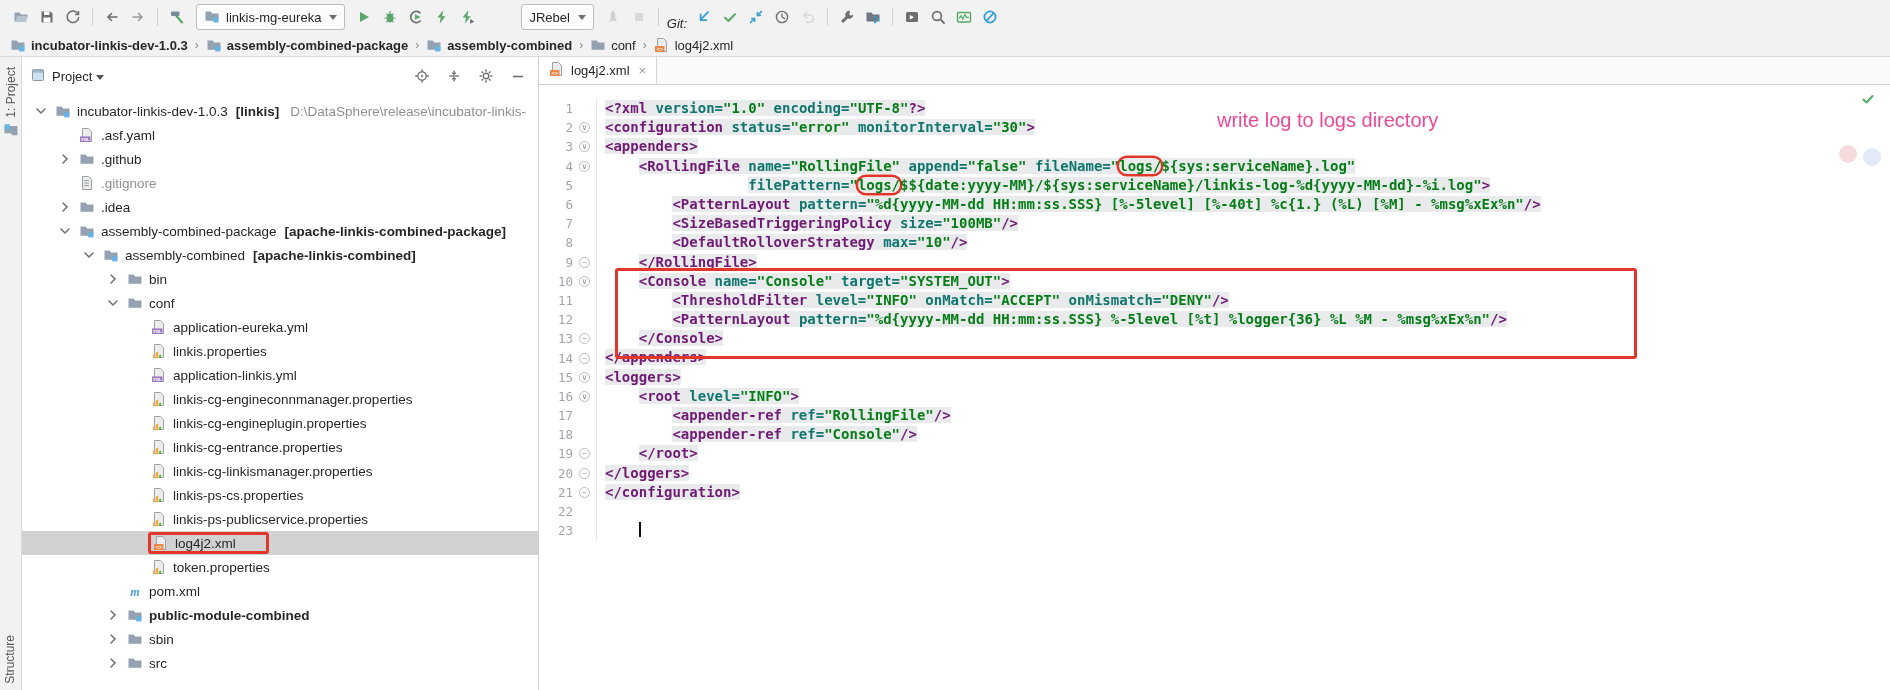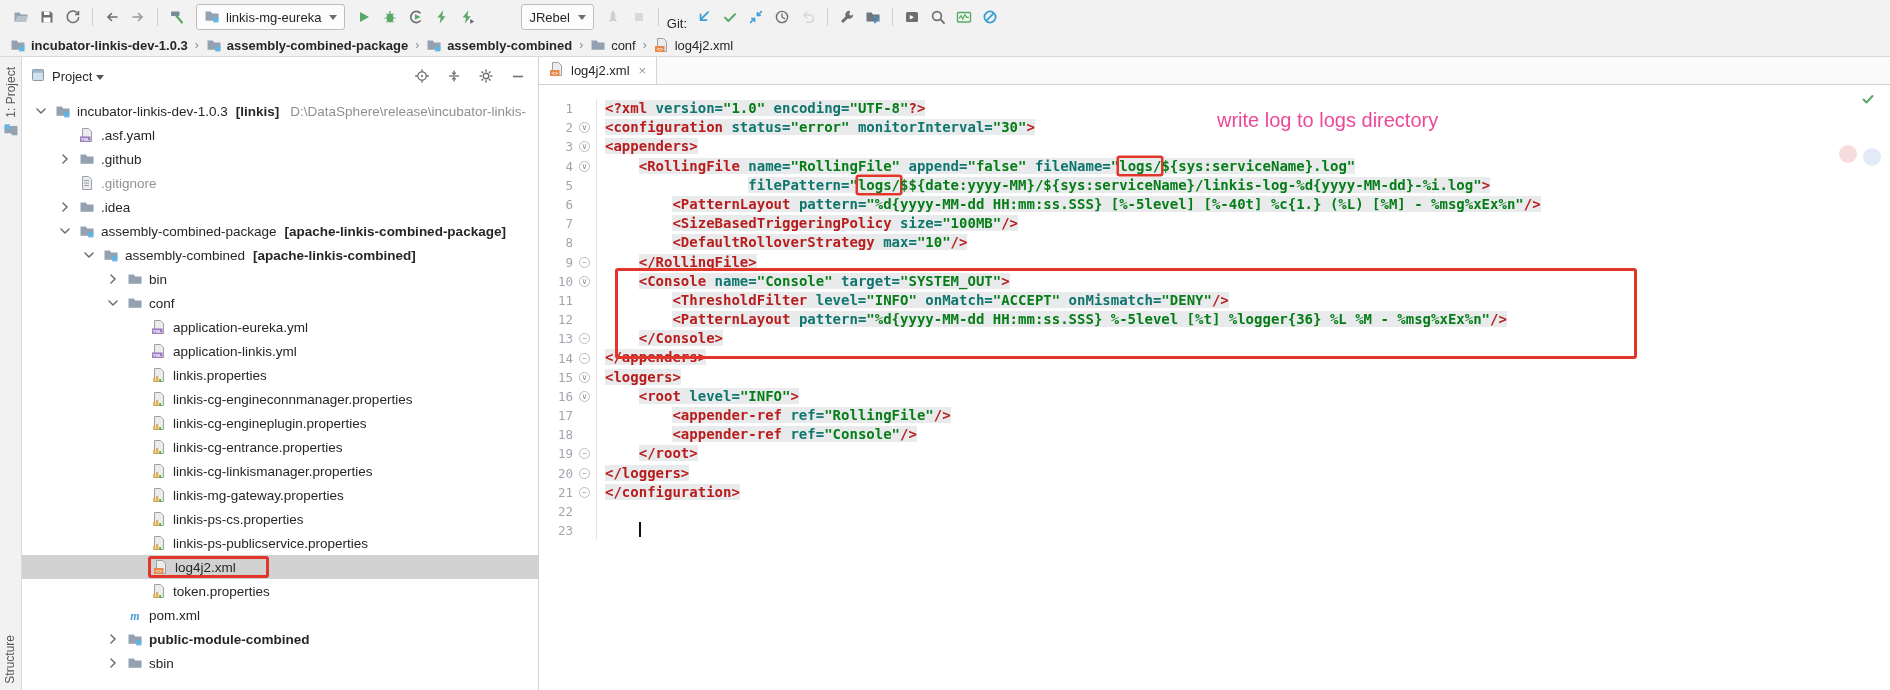--- a/index.html
+++ b/index.html
@@ -6,21 +6,21 @@
   .app{position:relative;width:1890px;height:690px;background:#fff;font-family:"Liberation Sans",sans-serif;overflow:hidden;}
 
   
   .toolbar{position:absolute;top:0;left:0;right:0;height:34px;background:#f2f2f2;display:flex;align-items:center;padding-left:8px;box-sizing:border-box;}
   .tbtn{width:26px;height:26px;display:inline-flex;align-items:center;justify-content:center;border-radius:3px;flex:none;}
   .tbtn svg{display:block;}
   .tb-div{width:1px;height:18px;background:#d0d0d0;margin:0 6px;flex:none;}
   .sp6{width:6px;flex:none}.sp40{width:40px;flex:none}
   .combo{display:inline-flex;align-items:center;gap:6px;height:24px;padding:0 7px;background:#fcfcfc;border:1px solid #bdbdbd;border-radius:3px;font-size:13px;color:#262626;flex:none;}
   .combo .chev{width:0;height:0;border-left:4px solid transparent;border-right:4px solid transparent;border-top:5px solid #6e6e6e;margin-left:2px;}
-  .gitlabel{font-size:13px;color:#262626;margin:12px 4px 0 2px;flex:none;}
+  .gitlabel{font-size:13px;color:#262626;margin:12px 4px 0 2px;flex:none;font-style:italic;}
   .dis{opacity:.45;}
 
   
   .crumbbar{position:absolute;top:34px;left:0;right:0;height:23px;background:#f2f2f2;border-bottom:1px solid #d9d9d9;display:flex;align-items:center;padding-left:10px;font-size:13px;color:#262626;box-sizing:border-box;}
   .crumb{display:inline-flex;align-items:center;gap:5px;}
   .crumb.b{font-weight:bold;}
   .csep{color:#8c8c8c;margin:0 7px;font-size:12px;}
   .crumb svg{display:block;}
 
   
@@ -54,24 +54,24 @@
   .tabbar{height:28px;background:#fafafa;border-bottom:1px solid #d1d1d1;display:flex;box-sizing:border-box;}
   .tab{display:inline-flex;align-items:center;gap:6px;padding:0 10px;background:#fff;border-right:1px solid #d6d6d6;font-size:13px;color:#262626;}
   .closex{color:#9a9a9a;font-size:13px;margin-left:3px;cursor:default;}
   .ebody{position:absolute;top:28px;left:0;right:0;bottom:0;background:#fff;overflow:hidden;padding-top:14px;}
   .cline{display:flex;height:19.2px;align-items:center;}
   .lnum{width:34px;text-align:right;color:#a0a6ac;font:12.5px "DejaVu Sans Mono",monospace;flex:none;}
   .lfold{width:24px;height:100%;display:flex;align-items:center;justify-content:center;border-right:1px solid #e4e4e4;flex:none;box-sizing:border-box;}
   .fold{width:11px;height:11px;border:1px solid #bcbcbc;border-radius:50%;color:#8a8a8a;font-size:8px;line-height:9px;text-align:center;background:#fff;box-sizing:border-box;}
   .lcode{font:bold 14px/19.2px "DejaVu Sans Mono",monospace;white-space:pre;padding-left:8px;color:#1a1a1a;}
   .hl{background:#e8eaec;}
-  .tk-t{color:#b91c1c;}
+  .tk-t{color:#701a75;}
   .tk-a{color:#0f766e;font-weight:600;}
   .tk-v{color:#067d17;}
-  .rb{box-shadow:0 0 0 2.5px #e3362b;border-radius:1px;}
+  .rb{box-shadow:0 0 0 2.5px #e3362b;border-radius:8px;}
   .caret{display:inline-block;width:2px;height:15px;background:#111;vertical-align:-2px;}
 
   
   .console-box{position:absolute;left:76px;top:183px;width:1016px;height:85px;border:3px solid #e3362b;border-radius:3px;pointer-events:none;}
   .anno{position:absolute;left:678px;top:24px;font-size:20px;color:#ec4899;white-space:nowrap;}
   .okcheck{position:absolute;right:14px;top:6px;}
   .fcirc{position:absolute;width:18px;height:18px;border-radius:50%;opacity:.35;}
   .fcirc.p{left:1300px;top:60px;background:#e79aa0;}
   .fcirc.b{left:1324px;top:63px;background:#a9c3e4;}
 </style>
@@ -556,47 +556,47 @@
               </span>
               <span class="tlabel">application-eureka.yml</span>
             </span>
           </div>
           <div class="trow" style="padding-left: 104px;">
             <span class="tchev"></span>
             <span class="titem">
               <span class="ticon">
                 <svg width="16" height="16" viewBox="0 0 16 16" fill="none">
                   <path d="M3.5 1.5h6l3 3v10h-9z" fill="#ececec" stroke="#9aa1a8"></path>
-                  <rect x="1" y="9.4" width="10.5" height="5.6" fill="#9f7cc3"></rect>
-                  <text x="6.2" y="13.9" font-size="4.2" font-weight="bold" font-family="Liberation Sans,sans-serif" fill="#fff" text-anchor="middle">YML</text>
-                </svg>
-              </span>
-              <span class="tlabel">application-linkis.yml</span>
-            </span>
-          </div>
-          <div class="trow" style="padding-left: 104px;">
-            <span class="tchev"></span>
-            <span class="titem">
-              <span class="ticon">
-                <svg width="16" height="16" viewBox="0 0 16 16" fill="none">
-                  <path d="M3.5 1.5h6l3 3v10h-9z" fill="#ececec" stroke="#9aa1a8"></path>
                   <rect x="2.2" y="11" width="2" height="4" fill="#e8a33d"></rect>
                   <rect x="5.2" y="9" width="2" height="6" fill="#e8a33d"></rect>
                   <rect x="8.2" y="12" width="2" height="3" fill="#62b543"></rect>
                 </svg>
               </span>
               <span class="tlabel">linkis.properties</span>
             </span>
           </div>
           <div class="trow" style="padding-left: 104px;">
             <span class="tchev"></span>
             <span class="titem">
               <span class="ticon">
                 <svg width="16" height="16" viewBox="0 0 16 16" fill="none">
                   <path d="M3.5 1.5h6l3 3v10h-9z" fill="#ececec" stroke="#9aa1a8"></path>
+                  <rect x="1" y="9.4" width="10.5" height="5.6" fill="#9f7cc3"></rect>
+                  <text x="6.2" y="13.9" font-size="4.2" font-weight="bold" font-family="Liberation Sans,sans-serif" fill="#fff" text-anchor="middle">YML</text>
+                </svg>
+              </span>
+              <span class="tlabel">application-linkis.yml</span>
+            </span>
+          </div>
+          <div class="trow" style="padding-left: 104px;">
+            <span class="tchev"></span>
+            <span class="titem">
+              <span class="ticon">
+                <svg width="16" height="16" viewBox="0 0 16 16" fill="none">
+                  <path d="M3.5 1.5h6l3 3v10h-9z" fill="#ececec" stroke="#9aa1a8"></path>
                   <rect x="2.2" y="11" width="2" height="4" fill="#e8a33d"></rect>
                   <rect x="5.2" y="9" width="2" height="6" fill="#e8a33d"></rect>
                   <rect x="8.2" y="12" width="2" height="3" fill="#62b543"></rect>
                 </svg>
               </span>
               <span class="tlabel">linkis-cg-engineconnmanager.properties</span>
             </span>
           </div>
           <div class="trow" style="padding-left: 104px;">
             <span class="tchev"></span>
@@ -631,34 +631,20 @@
             <span class="titem">
               <span class="ticon">
                 <svg width="16" height="16" viewBox="0 0 16 16" fill="none">
                   <path d="M3.5 1.5h6l3 3v10h-9z" fill="#ececec" stroke="#9aa1a8"></path>
                   <rect x="2.2" y="11" width="2" height="4" fill="#e8a33d"></rect>
                   <rect x="5.2" y="9" width="2" height="6" fill="#e8a33d"></rect>
                   <rect x="8.2" y="12" width="2" height="3" fill="#62b543"></rect>
                 </svg>
               </span>
               <span class="tlabel">linkis-cg-linkismanager.properties</span>
-            </span>
-          </div>
-          <div class="trow" style="padding-left: 104px;">
-            <span class="tchev"></span>
-            <span class="titem">
-              <span class="ticon">
-                <svg width="16" height="16" viewBox="0 0 16 16" fill="none">
-                  <path d="M3.5 1.5h6l3 3v10h-9z" fill="#ececec" stroke="#9aa1a8"></path>
-                  <rect x="2.2" y="11" width="2" height="4" fill="#e8a33d"></rect>
-                  <rect x="5.2" y="9" width="2" height="6" fill="#e8a33d"></rect>
-                  <rect x="8.2" y="12" width="2" height="3" fill="#62b543"></rect>
-                </svg>
-              </span>
-              <span class="tlabel">linkis-mg-gateway.properties</span>
             </span>
           </div>
           <div class="trow" style="padding-left: 104px;">
             <span class="tchev"></span>
             <span class="titem">
               <span class="ticon">
                 <svg width="16" height="16" viewBox="0 0 16 16" fill="none">
                   <path d="M3.5 1.5h6l3 3v10h-9z" fill="#ececec" stroke="#9aa1a8"></path>
                   <rect x="2.2" y="11" width="2" height="4" fill="#e8a33d"></rect>
                   <rect x="5.2" y="9" width="2" height="6" fill="#e8a33d"></rect>

